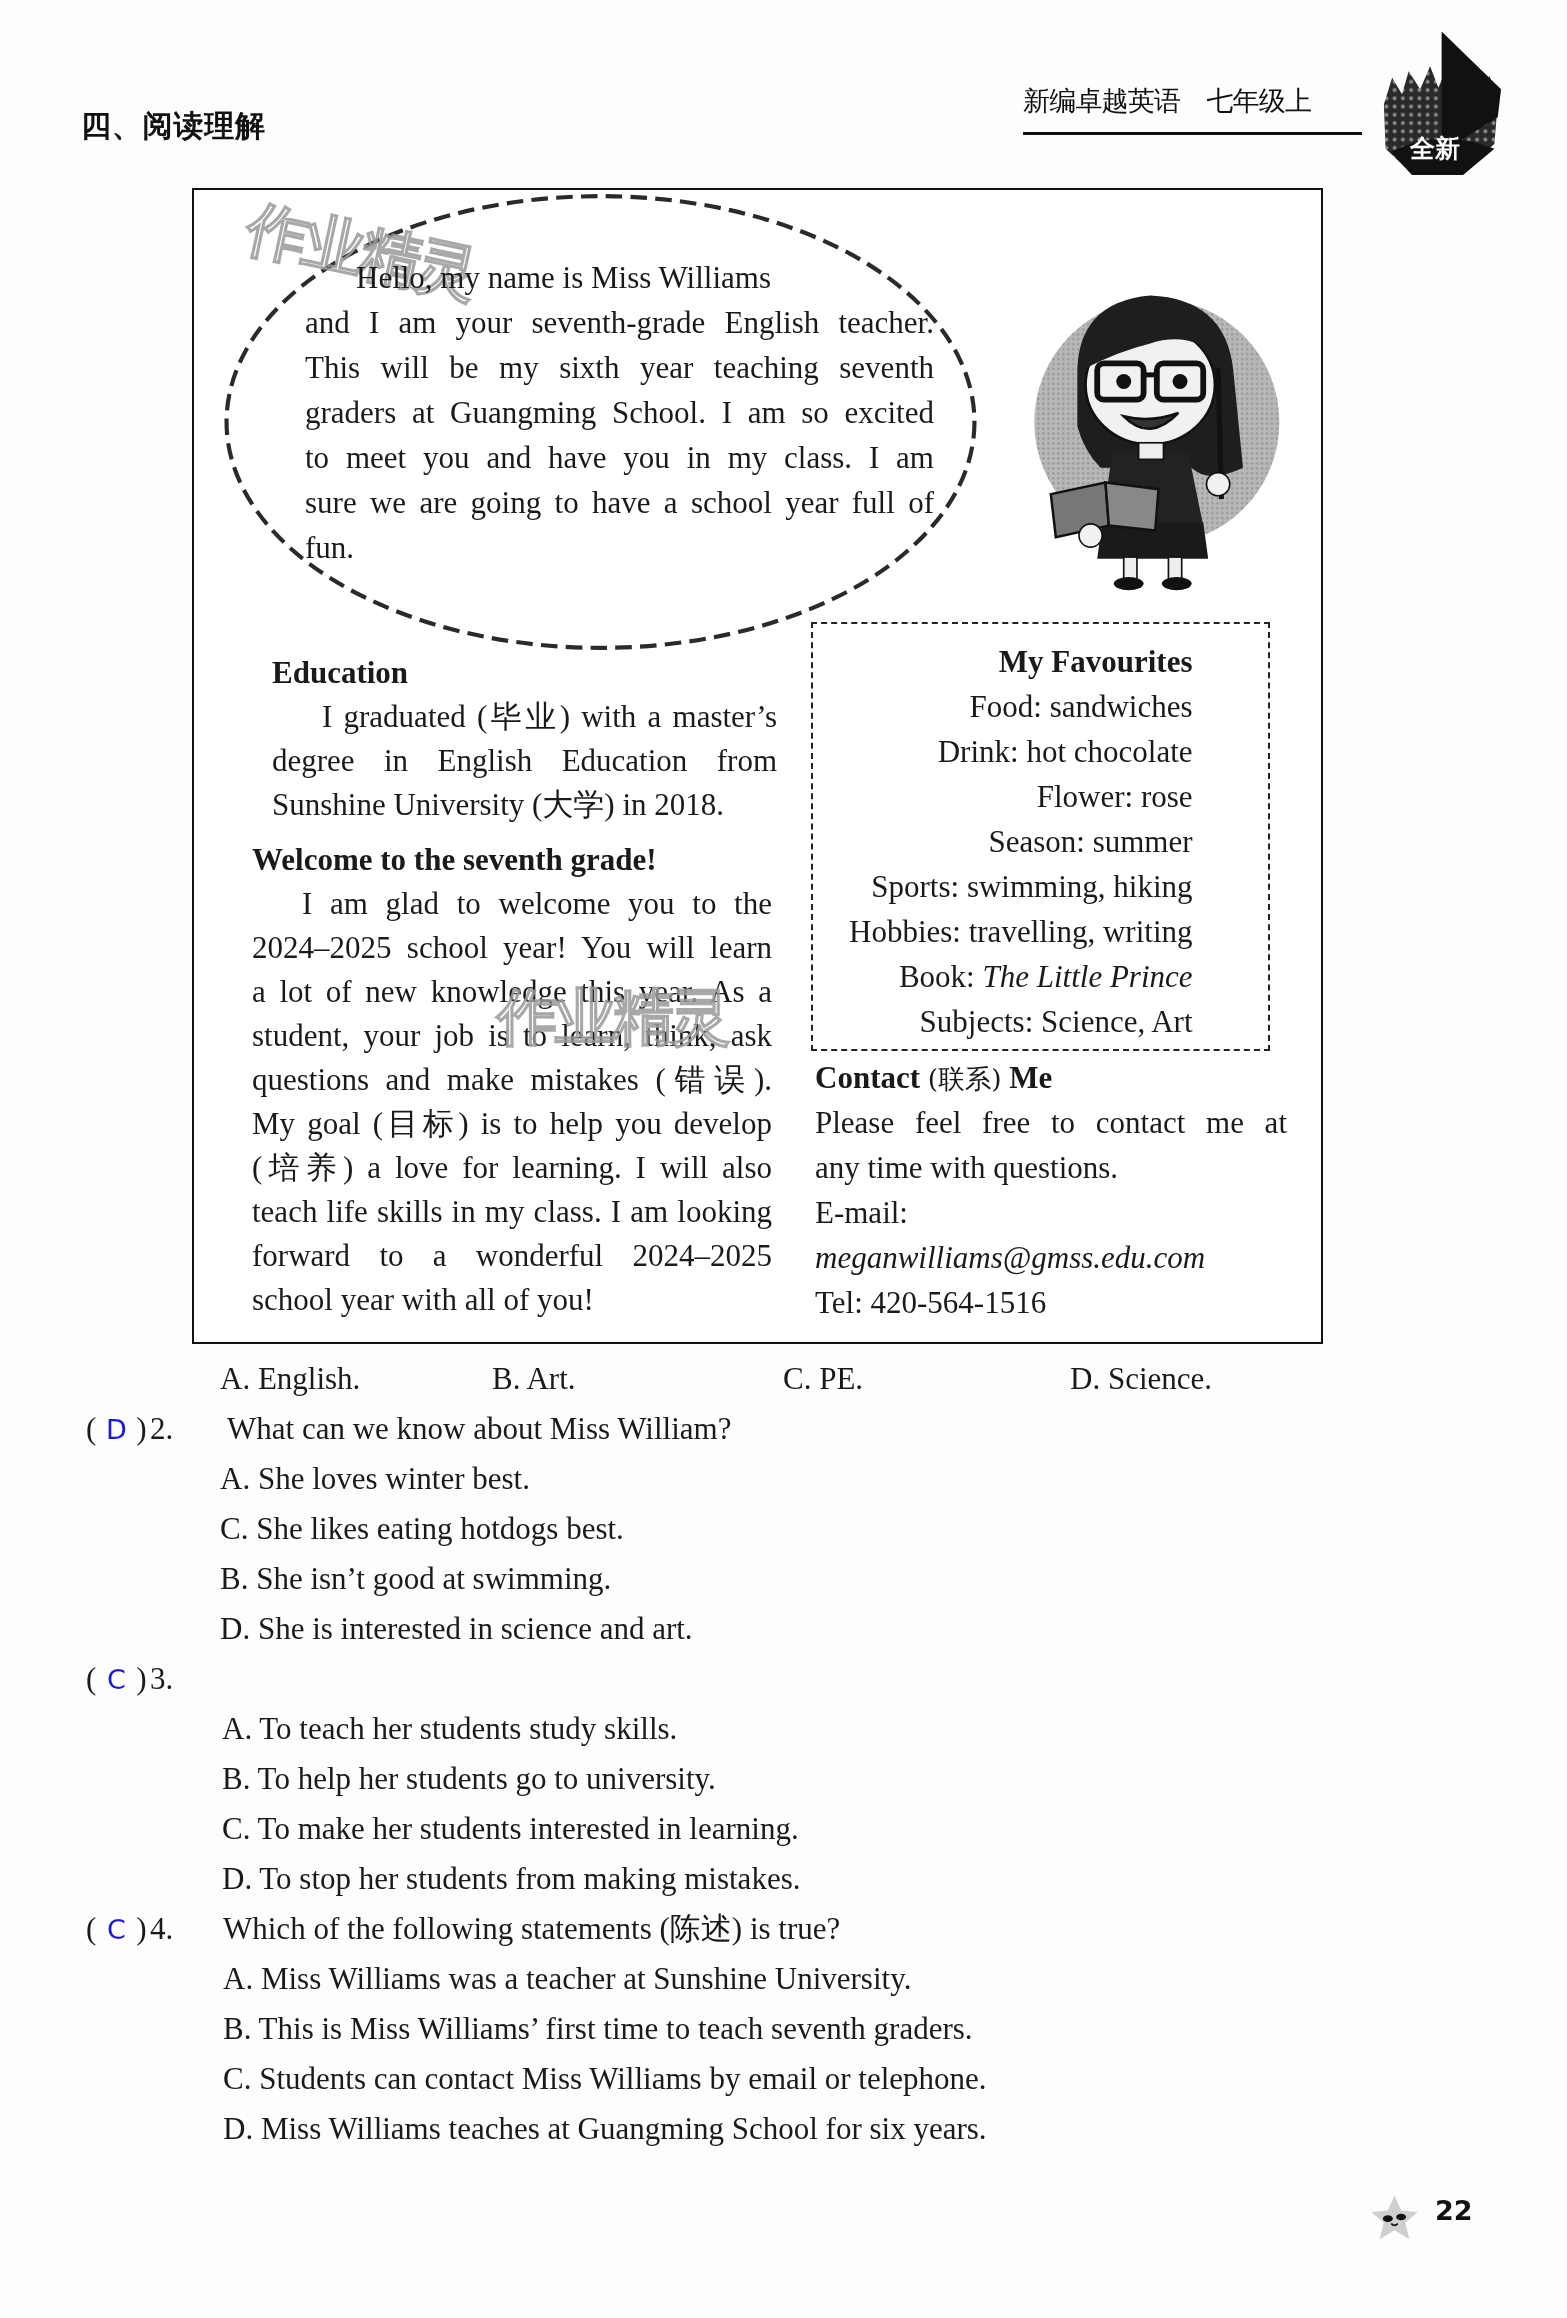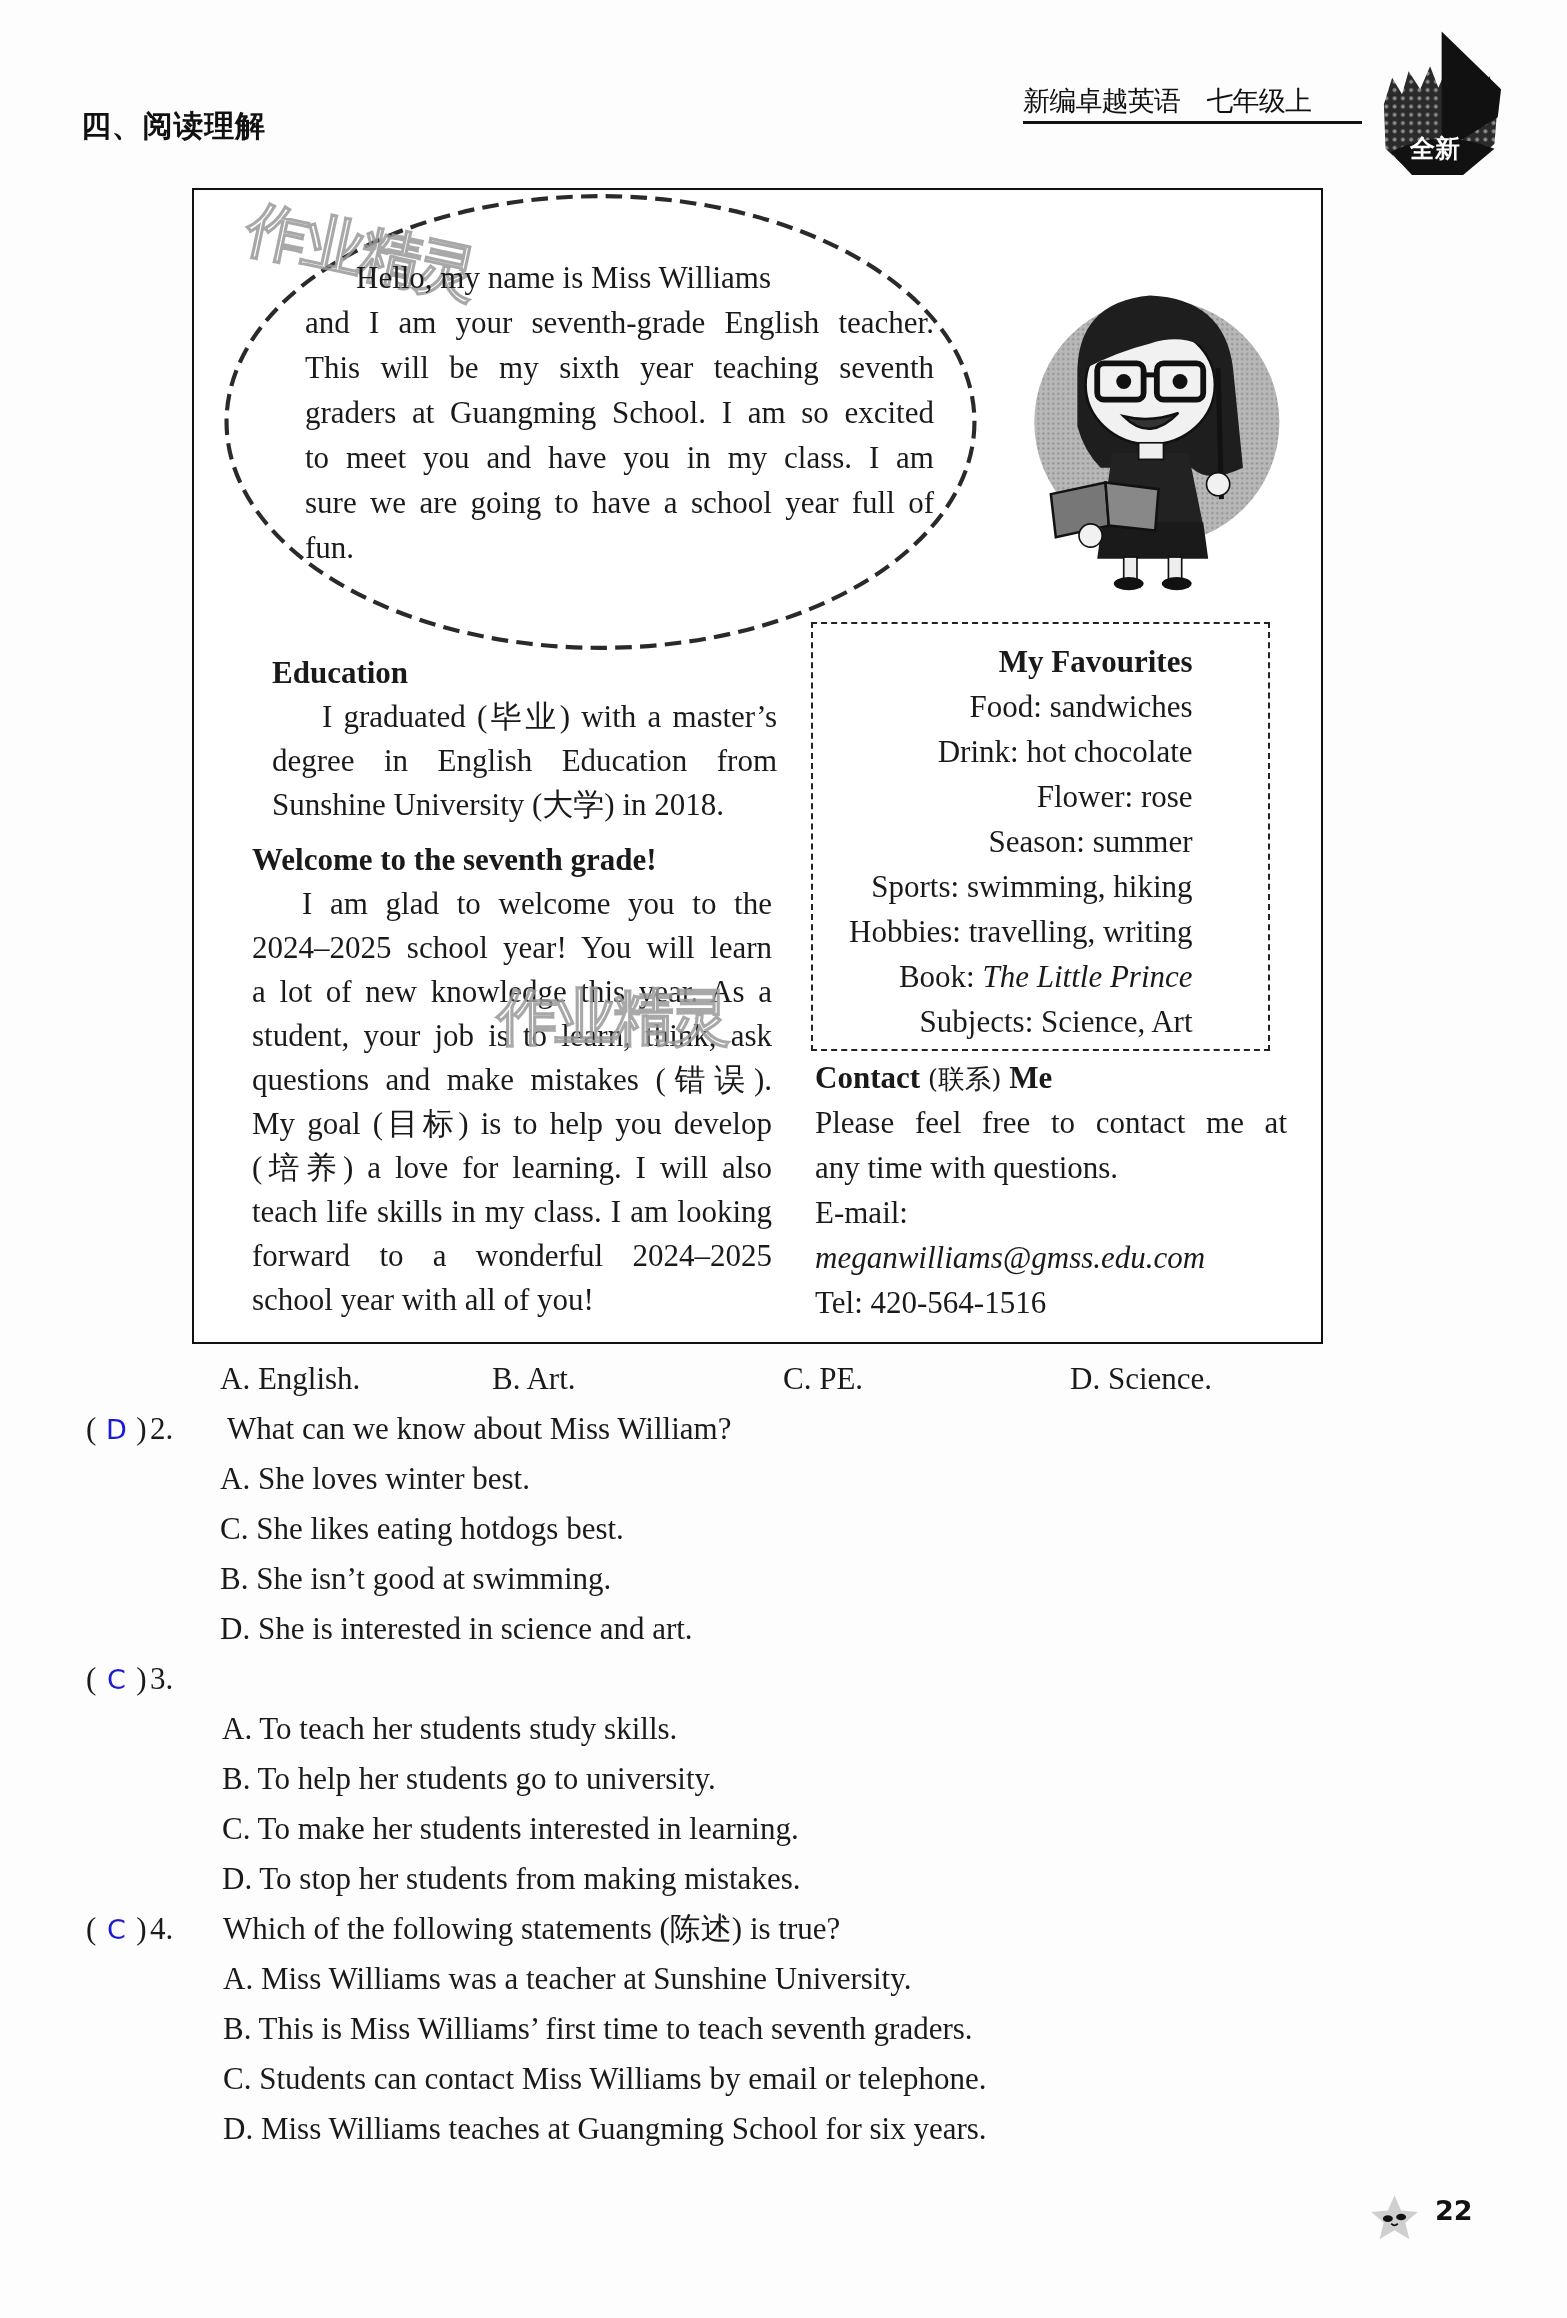--- a/index.html
+++ b/index.html
@@ -11,21 +11,21 @@
   .abs { position: absolute; }
 
   
   .section-title {
     left: 81px; top: 106px; font-family: "DejaVu Sans", sans-serif;
     font-weight: bold; font-size: 30px; letter-spacing: 0.8px; color: #111;
   }
   .book-title {
     left: 1023px; top: 83px; width: 339px;
     font-family: "DejaVu Sans", sans-serif; font-size: 27px; color: #111;
-    border-bottom: 3.3px solid #111; padding-bottom: 3px; line-height: 35px;
+    border-bottom: 3.3px solid #111; padding-bottom: 14px; line-height: 35px;
     white-space: pre; letter-spacing: -0.8px;
   }
   .badge { left: 1374px; top: 28px; width: 132px; height: 149px; }
   .badge-label {
     position: absolute; left: 36px; top: 104px; color: #fff;
     font-family: "DejaVu Sans", sans-serif; font-weight: bold; font-size: 25px;
   }
 
   
   .reading-box {

